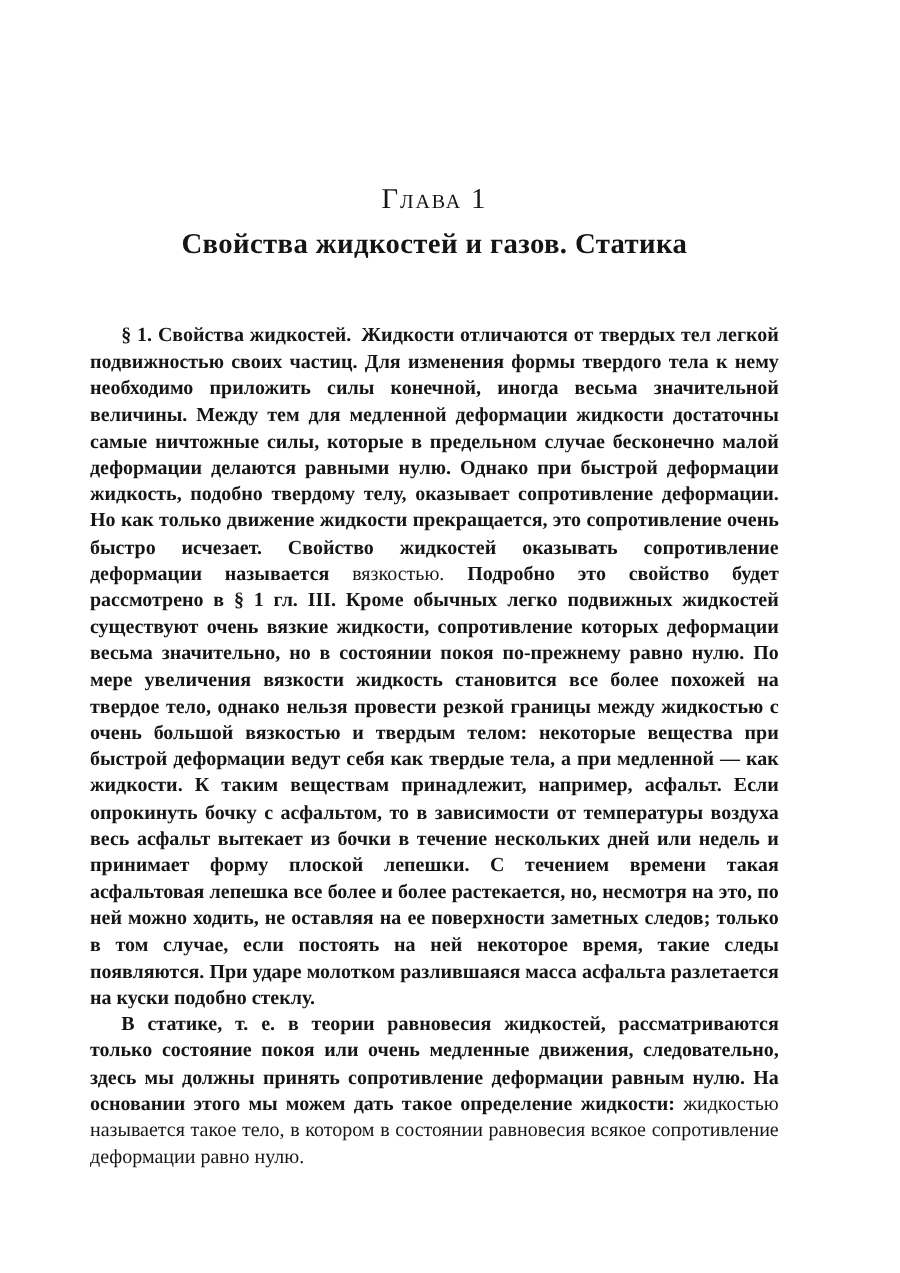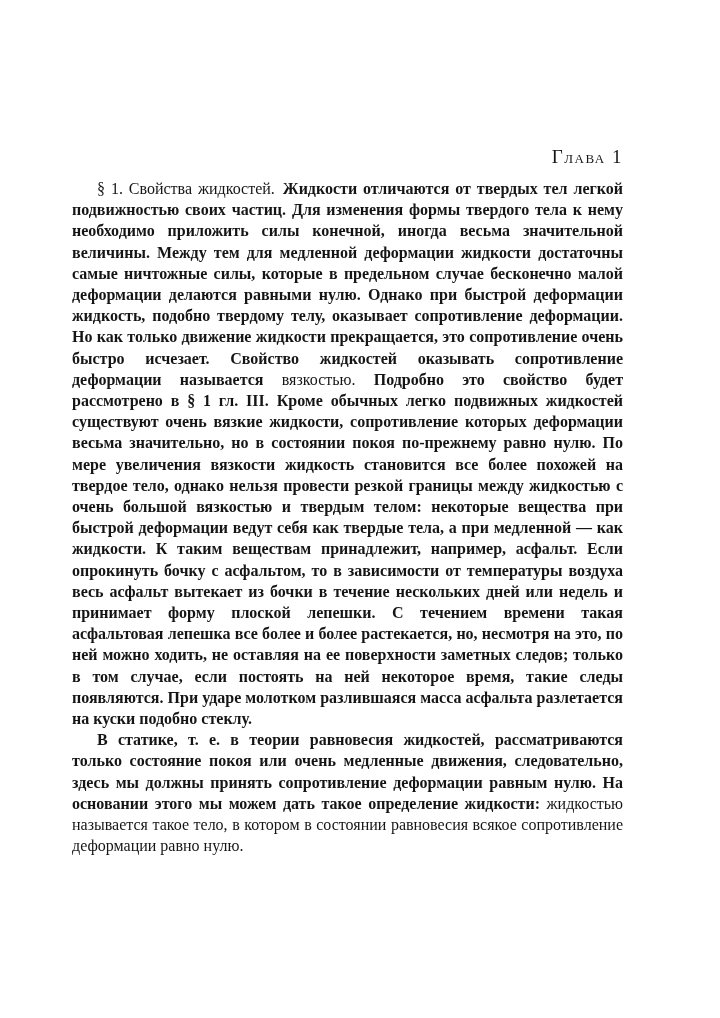--- a/index.html
+++ b/index.html
@@ -12,48 +12,49 @@
     width: 720px;
     height: 1018px;
     background: #ffffff;
     box-sizing: border-box;
     padding: 146px 97px 0 72px;
     overflow: hidden;
     font-family: "Liberation Serif", "DejaVu Serif", serif;
     color: #151515;
   }
   .chapter-label {
-    text-align: right;
+    text-align: center;
     font-variant: small-caps;
-    font-size: 19px;
+    font-size: 23px;
     letter-spacing: 1.5px;
     margin: 0 0 10px 0;
   }
   .chapter-title {
     text-align: center;
     font-size: 23px;
     font-weight: bold;
     margin: 0 0 50px 0;
     letter-spacing: 0.3px;
   }
   .body-text {
     font-size: 16px;
     line-height: 21.2px;
     text-align: justify;
   }
   .body-text p.para {
     margin: 0;
     text-indent: 25px;
   }
-  .run-bold { font-weight: normal; }
+  .run-bold { font-weight: bold; }
   .run-italic { }
   .run-normal { font-weight: bold; font-style: normal; }
 </style>
 </head>
 <body>
 
 <div class="book-page">
   <div class="chapter-label">Глава 1</div>
+  <h1 class="chapter-title">Свойства жидкостей и газов. Статика</h1>
   <div class="body-text" id="body-text">
       <p class="para"><span class="run-bold">§ 1. Свойства жидкостей.</span><span class="run-normal"> Жидкости отличаются от твердых тел легкой подвижностью своих частиц. Для изменения формы твердого тела к нему необходимо приложить силы конечной, иногда весьма значительной величины. Между тем для медленной деформации жидкости достаточны самые ничтожные силы, которые в предельном случае бесконечно малой деформации делаются равными нулю. Однако при быстрой деформации жидкость, подобно твердому телу, оказывает сопротивление деформации. Но как только движение жидкости прекращается, это сопротивление очень быстро исчезает. Свойство жидкостей оказывать сопротивление деформации называется </span><span class="run-italic">вязкостью.</span><span class="run-normal"> Подробно это свойство будет рассмотрено в § 1 гл. III. Кроме обычных легко подвижных жидкостей существуют очень вязкие жидкости, сопротивление которых деформации весьма значительно, но в состоянии покоя по-прежнему равно нулю. По мере увеличения вязкости жидкость становится все более похожей на твердое тело, однако нельзя провести резкой границы между жидкостью с очень большой вязкостью и твердым телом: некоторые вещества при быстрой деформации ведут себя как твердые тела, а при медленной — как жидкости. К таким веществам принадлежит, например, асфальт. Если опрокинуть бочку с асфальтом, то в зависимости от температуры воздуха весь асфальт вытекает из бочки в течение нескольких дней или недель и принимает форму плоской лепешки. С течением времени такая асфальтовая лепешка все более и более растекается, но, несмотря на это, по ней можно ходить, не оставляя на ее поверхности заметных следов; только в том случае, если постоять на ней некоторое время, такие следы появляются. При ударе молотком разлившаяся масса асфальта разлетается на куски подобно стеклу.</span></p>
       <p class="para"><span class="run-normal">В статике, т. е. в теории равновесия жидкостей, рассматриваются только состояние покоя или очень медленные движения, следовательно, здесь мы должны принять сопротивление деформации равным нулю. На основании этого мы можем дать такое определение жидкости: </span><span class="run-italic">жидкостью называется такое тело, в котором в состоянии равновесия всякое сопротивление деформации равно нулю.</span></p>
     </div>
 </div>
 
 </body></html>

